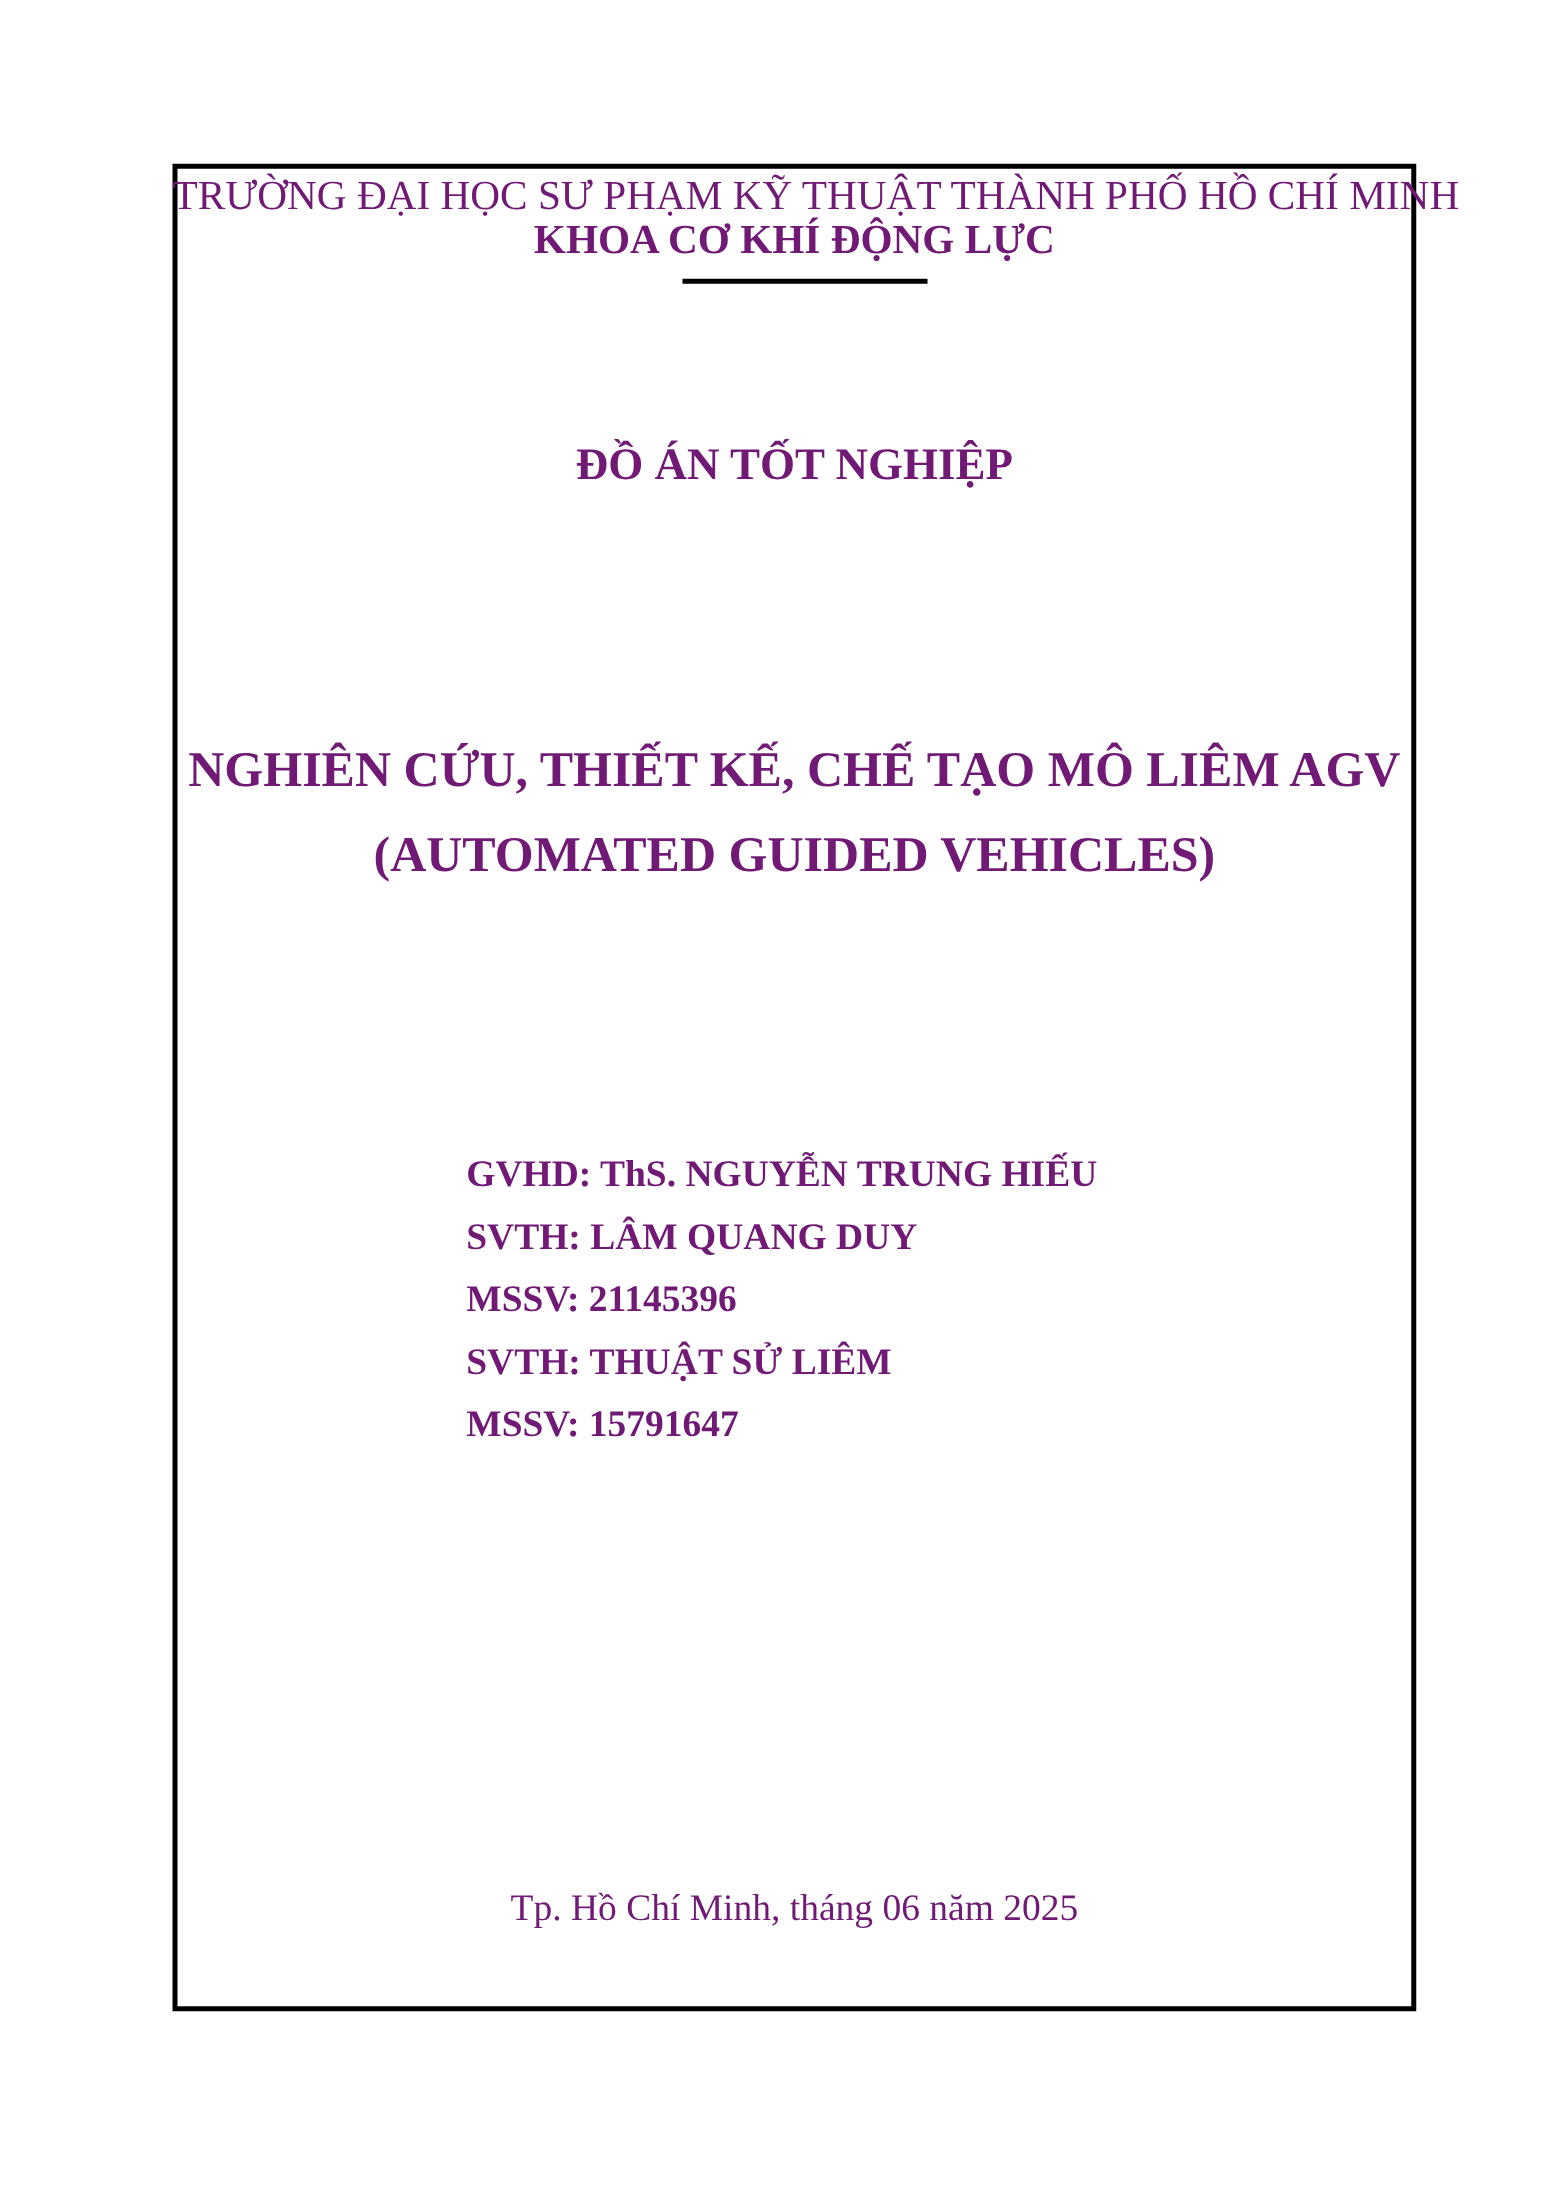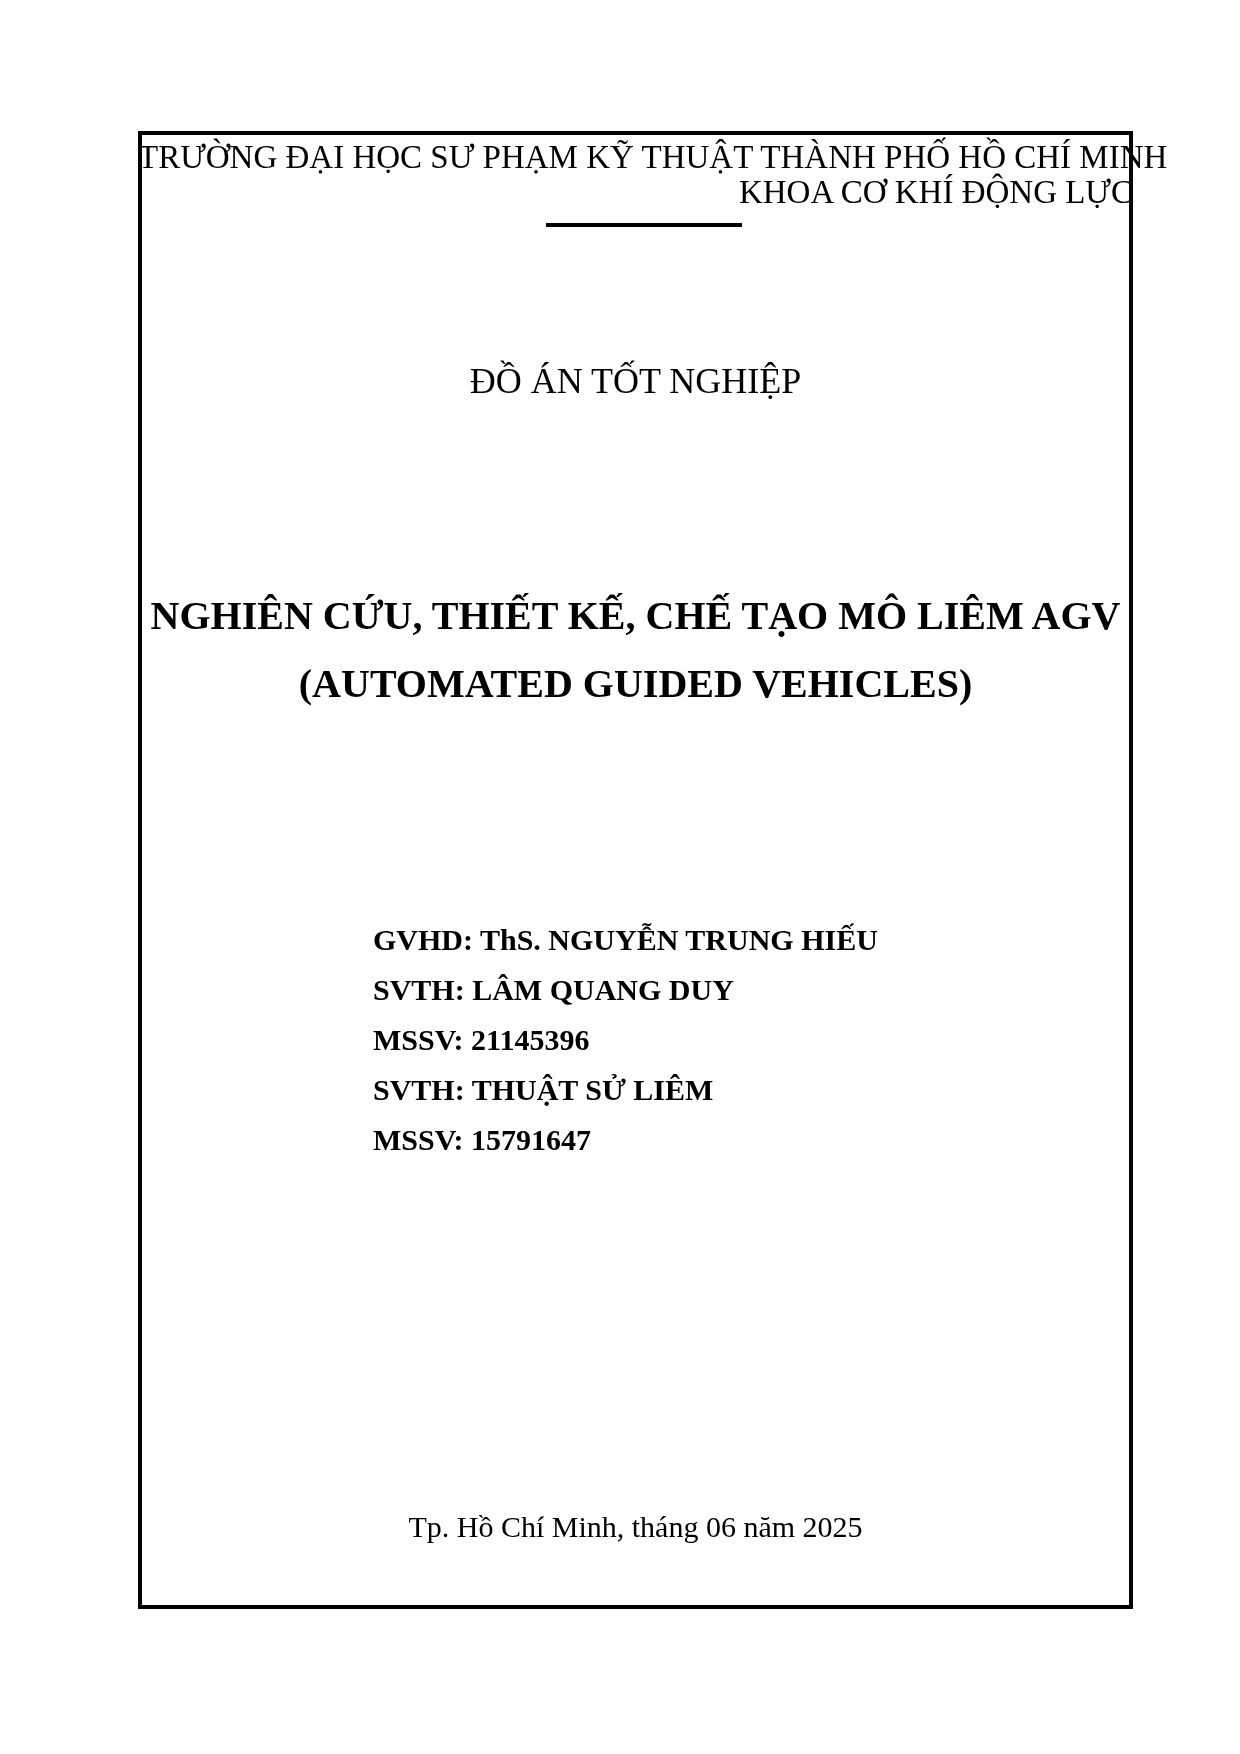--- a/index.html
+++ b/index.html
@@ -6,21 +6,21 @@
     margin: 0;
     padding: 0;
     background: #ffffff;
   }
   .page {
     position: relative;
     width: 1240px;
     height: 1754px;
     background: #ffffff;
     font-family: "Liberation Serif", "DejaVu Serif", serif;
-    color: #000000;
+    color: #701a75;
     overflow: hidden;
   }
   .border-box {
     position: absolute;
     left: 138px;
     top: 131px;
     width: 995px;
     height: 1478px;
     border: 4px solid #000000;
     box-sizing: border-box;
@@ -33,36 +33,35 @@
   }
   .header-university {
     top: 139px;
     font-size: 33px;
     font-weight: normal;
     white-space: nowrap;
   }
   .header-faculty {
     top: 174px;
     font-size: 33px;
-    font-weight: normal;
+    font-weight: bold;
     white-space: nowrap;
-    text-align: right;
   }
   .faculty-underline {
     position: absolute;
     left: 546px;
     top: 223px;
     width: 196px;
     height: 4px;
     background: #000000;
   }
   .doc-type {
-    top: 360px;
+    top: 350px;
     font-size: 36px;
-    font-weight: normal;
+    font-weight: bold;
     white-space: nowrap;
   }
   .main-title {
     top: 582px;
     font-size: 40px;
     font-weight: bold;
     line-height: 68px;
   }
   .credits {
     position: absolute;

